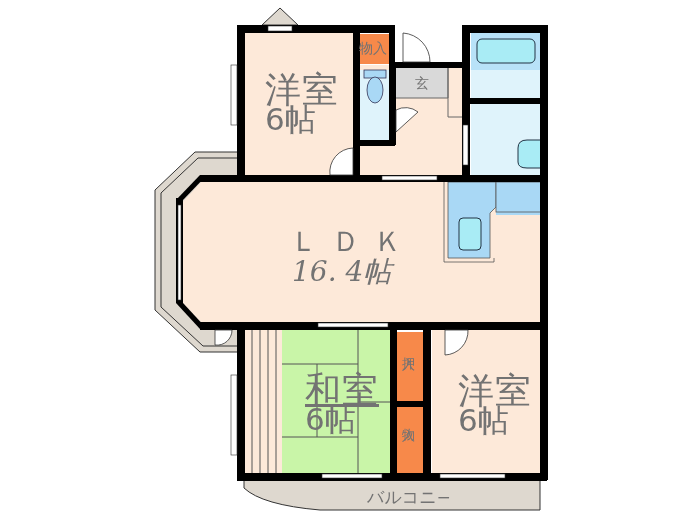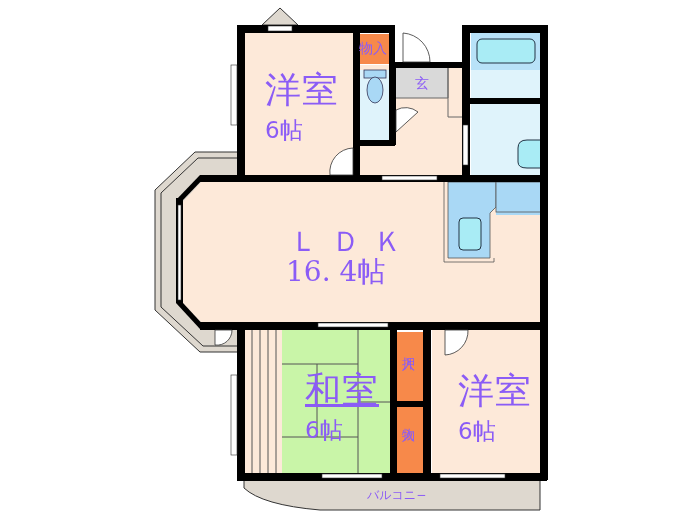--- a/index.html
+++ b/index.html
@@ -1,20 +1,20 @@
 <!DOCTYPE html>
 <html><head>
 <meta charset="utf-8">
 <style>
   html,body{margin:0;padding:0;background:#ffffff;}
   body{width:700px;height:525px;position:relative;overflow:hidden;font-family:"DejaVu Sans","Liberation Sans",sans-serif;}
   #plan{position:absolute;left:0;top:0;width:700px;height:525px;}
-  .lbl{position:absolute;color:#8b5cf6;line-height:1;white-space:nowrap;}
+  .lbl{position:absolute;color:#737373;line-height:1;white-space:nowrap;}
   .room-name{font-size:36px;letter-spacing:1px;}
-  .room-size{font-size:23px;margin-top:15px;}
+  .room-size{font-size:31px;}
   .small{font-size:14px;}
   .vert{font-size:13px;writing-mode:vertical-rl;letter-spacing:0;}
   .ldk-name{font-size:28px;letter-spacing:14px;font-family:"DejaVu Serif","Liberation Serif",serif;}
   .ldk-size{font-size:28px;font-family:"DejaVu Serif","Liberation Serif",serif;}
 </style>
 </head>
 <body>
 
 <svg id="plan" viewBox="0 0 700 525" xmlns="http://www.w3.org/2000/svg">
 
@@ -120,24 +120,24 @@
   </g>
 </svg>
 
 <div class="lbl room-name" style="left:265px;top:72px;">洋室</div>
 <div class="lbl room-size" style="left:265px;top:104px;">6帖</div>
 
 <div class="lbl small" style="left:359px;top:41px;">物入</div>
 <div class="lbl small" style="left:415px;top:76px;">玄</div>
 
 <div class="lbl ldk-name" style="left:290px;top:228px;">ＬＤＫ</div>
-<div class="lbl ldk-size" style="left:286px;top:258px;">16. 4帖</div>
+<div class="lbl ldk-size" style="left:292px;top:258px;font-style:italic;">16. 4帖</div>
 
 <div class="lbl room-name" style="left:305px;top:372px;text-decoration:underline;">和室</div>
 <div class="lbl room-size" style="left:305px;top:404px;">6帖</div>
 
 <div class="lbl vert" style="left:402px;top:347px;">押入</div>
 <div class="lbl vert" style="left:402px;top:418px;">物入</div>
 
 <div class="lbl room-name" style="left:458px;top:373px;">洋室</div>
 <div class="lbl room-size" style="left:458px;top:405px;">6帖</div>
 
-<div class="lbl small" style="left:367px;top:489px;font-size:12px;">バルコニ−</div>
+<div class="lbl small" style="left:367px;top:489px;font-size:17px;">バルコニ−</div>
 
 </body></html>

